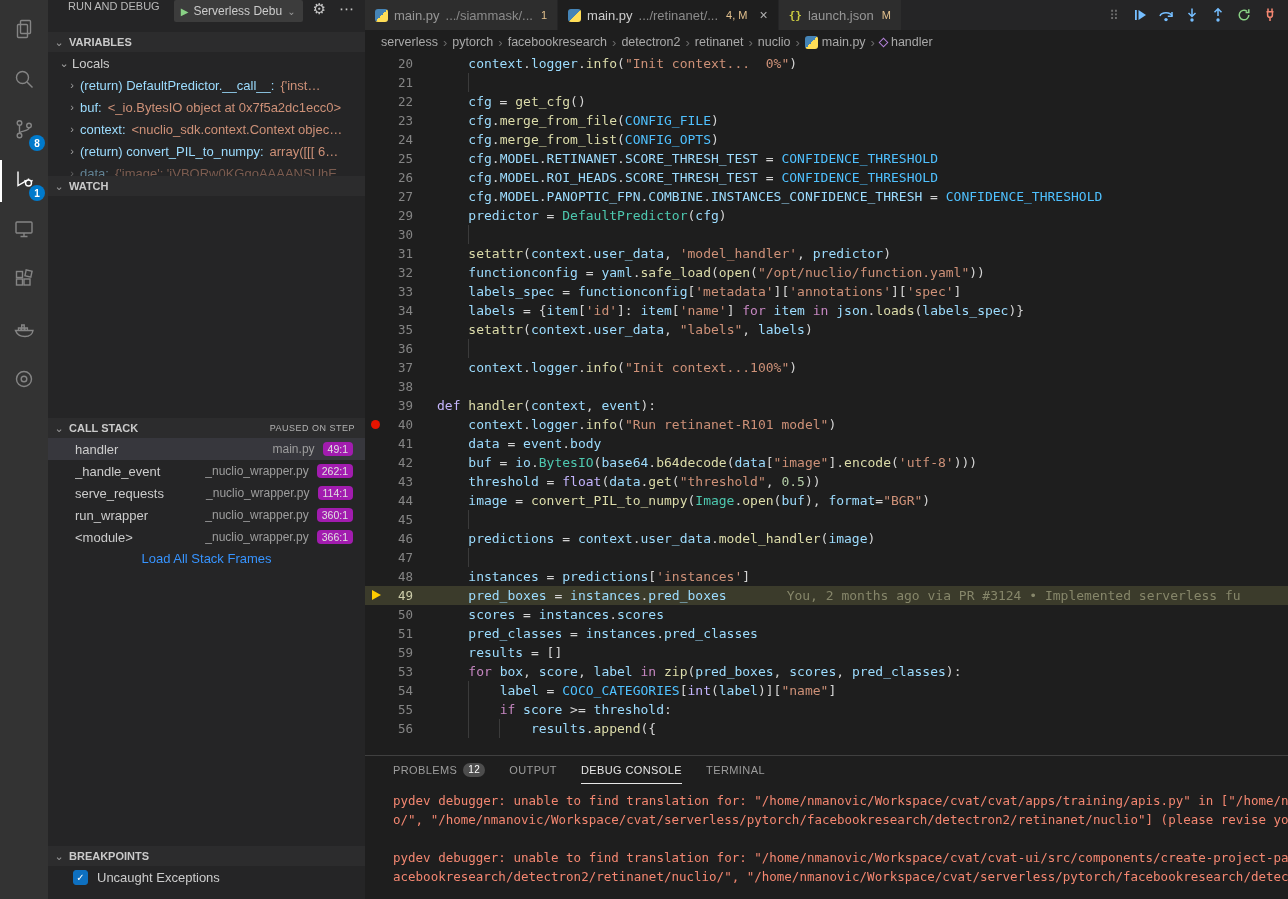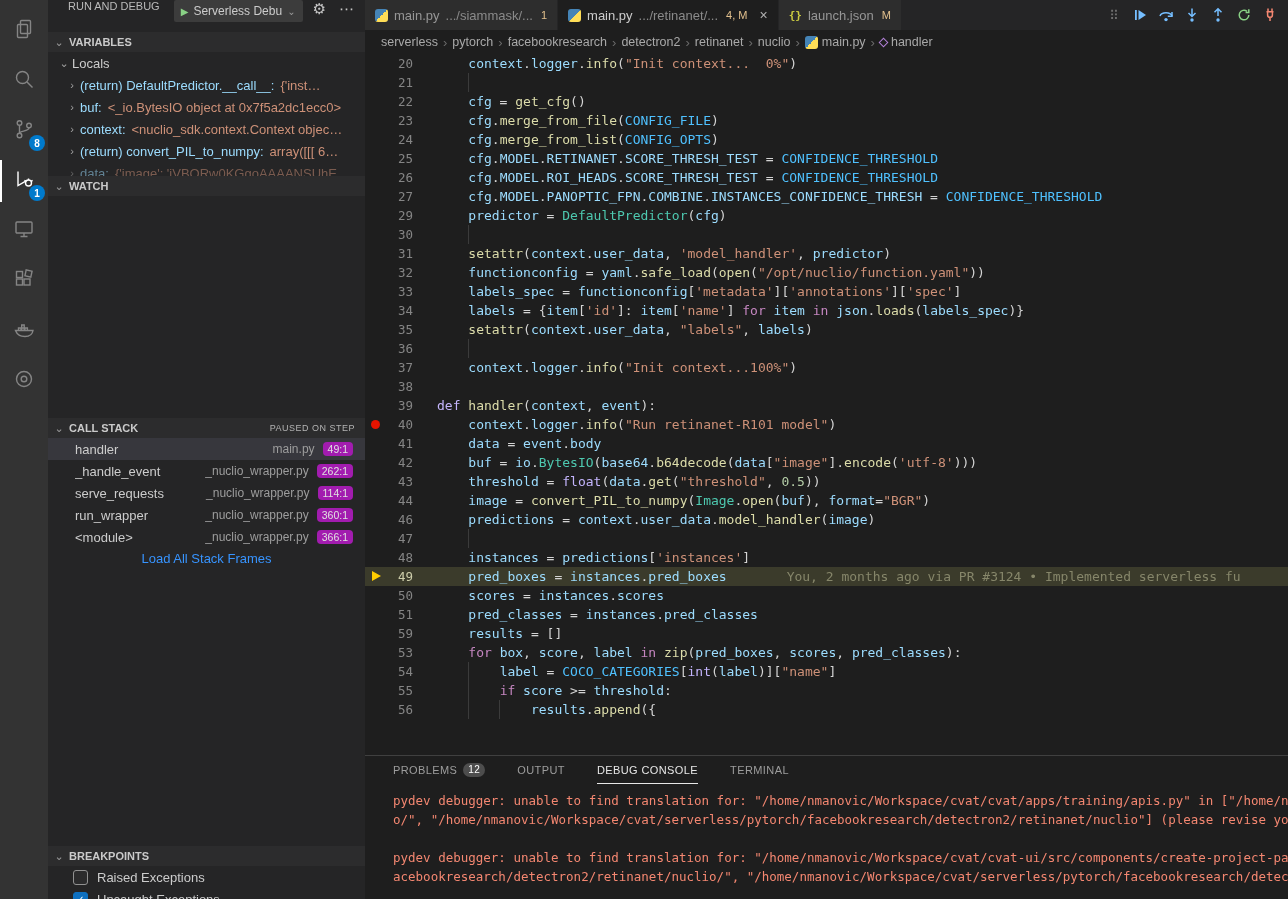--- a/index.html
+++ b/index.html
@@ -71,21 +71,21 @@
 .cur-arrow {position:absolute;left:7px;top:4px;width:0;height:0;border-left:9px solid #ffcc00;border-top:5.5px solid transparent;border-bottom:5.5px solid transparent}
 .lnum {width:26px;flex:none;text-align:right;color:#858585;font-size:12.5px}
 .code-row.current .lnum {color:#cdcdaa}
 .code-text {margin-left:24px;flex:none}
 .blame {color:#86866a;margin-left:60px}
 .guide {position:absolute;top:0;bottom:0;width:1px;background:#3b3b3b}
 .tk-p{color:#d4d4d4}.tk-kw{color:#c586c0}.tk-def{color:#c4b5fd}.tk-fn{color:#dcdcaa}.tk-var{color:#9cdcfe}.tk-const{color:#4fc1ff}.tk-str{color:#ce9178}.tk-num{color:#b5cea8}.tk-cls{color:#4ec9b0}
 
 
 .panel {position:absolute;left:0;right:0;bottom:0;height:144px;background:#1e1e1e;border-top:1px solid rgba(128,128,128,.35)}
-.panel-tabs {height:28px;display:flex;align-items:center;gap:32px;padding-left:28px}
+.panel-tabs {height:28px;display:flex;align-items:center;gap:24px;padding-left:28px}
 .ptab {height:28px;display:flex;align-items:center;gap:6px;font-size:11px;letter-spacing:.4px;color:#9d9d9d;cursor:pointer;border-bottom:1px solid transparent}
 .ptab.active {color:#e7e7e7;border-bottom-color:#e7e7e7}
 .ptab-badge {background:#4d4d4d;color:#fff;border-radius:8px;padding:0 5px;font-size:10px;height:14px;display:flex;align-items:center}
 .console {padding:7px 0 0 28px;font-family:"DejaVu Sans Mono",monospace;font-size:12.5px;line-height:19px;color:#f48771;white-space:pre;overflow:hidden}
 .console-entry {margin-bottom:19px}
 </style>
 </head>
 <body>
 
 <div id="root">
@@ -240,24 +240,20 @@
         </div>
       <div class="load-link">Load All Stack Frames</div>
     </div>
 
     <div class="section sec-bps">
       <div class="sec-head">
         <span class="sec-chev">⌄</span>
         <span>BREAKPOINTS</span>
       </div>
       <div id="bp-rows">
-          <div class="bp-row">
-            <span class="cb"></span>
-            <span>Raised Exceptions</span>
-          </div>
           <div class="bp-row">
             <span class="cb checked">✓</span>
             <span>Uncaught Exceptions</span>
           </div>
         </div>
     </div>
   </div>
 
   <div class="main">
     <div class="tabbar" id="tabbar">
@@ -375,20 +371,21 @@
           <div class="code-row"><span class="glyph"></span><span class="lnum">35</span><span class="code-text"><span class="tk-p">    </span><span class="tk-fn">setattr</span><span class="tk-p">(</span><span class="tk-var">context</span><span class="tk-p">.</span><span class="tk-var">user_data</span><span class="tk-p">, </span><span class="tk-str">"labels"</span><span class="tk-p">, </span><span class="tk-var">labels</span><span class="tk-p">)</span></span></div>
           <div class="code-row"><span class="guide" style="left: 103.2px;"></span><span class="glyph"></span><span class="lnum">36</span><span class="code-text"></span></div>
           <div class="code-row"><span class="glyph"></span><span class="lnum">37</span><span class="code-text"><span class="tk-p">    </span><span class="tk-var">context</span><span class="tk-p">.</span><span class="tk-var">logger</span><span class="tk-p">.</span><span class="tk-fn">info</span><span class="tk-p">(</span><span class="tk-str">"Init context...100%"</span><span class="tk-p">)</span></span></div>
           <div class="code-row"><span class="glyph"></span><span class="lnum">38</span><span class="code-text"></span></div>
           <div class="code-row"><span class="glyph"></span><span class="lnum">39</span><span class="code-text"><span class="tk-def">def</span><span class="tk-p"> </span><span class="tk-fn">handler</span><span class="tk-p">(</span><span class="tk-var">context</span><span class="tk-p">, </span><span class="tk-var">event</span><span class="tk-p">):</span></span></div>
           <div class="code-row"><span class="glyph"><span class="bp-dot"></span></span><span class="lnum">40</span><span class="code-text"><span class="tk-p">    </span><span class="tk-var">context</span><span class="tk-p">.</span><span class="tk-var">logger</span><span class="tk-p">.</span><span class="tk-fn">info</span><span class="tk-p">(</span><span class="tk-str">"Run retinanet-R101 model"</span><span class="tk-p">)</span></span></div>
           <div class="code-row"><span class="glyph"></span><span class="lnum">41</span><span class="code-text"><span class="tk-p">    </span><span class="tk-var">data</span><span class="tk-p"> = </span><span class="tk-var">event</span><span class="tk-p">.</span><span class="tk-var">body</span></span></div>
           <div class="code-row"><span class="glyph"></span><span class="lnum">42</span><span class="code-text"><span class="tk-p">    </span><span class="tk-var">buf</span><span class="tk-p"> = </span><span class="tk-var">io</span><span class="tk-p">.</span><span class="tk-cls">BytesIO</span><span class="tk-p">(</span><span class="tk-var">base64</span><span class="tk-p">.</span><span class="tk-fn">b64decode</span><span class="tk-p">(</span><span class="tk-var">data</span><span class="tk-p">[</span><span class="tk-str">"image"</span><span class="tk-p">].</span><span class="tk-fn">encode</span><span class="tk-p">(</span><span class="tk-str">'utf-8'</span><span class="tk-p">)))</span></span></div>
           <div class="code-row"><span class="glyph"></span><span class="lnum">43</span><span class="code-text"><span class="tk-p">    </span><span class="tk-var">threshold</span><span class="tk-p"> = </span><span class="tk-def">float</span><span class="tk-p">(</span><span class="tk-var">data</span><span class="tk-p">.</span><span class="tk-fn">get</span><span class="tk-p">(</span><span class="tk-str">"threshold"</span><span class="tk-p">, </span><span class="tk-num">0.5</span><span class="tk-p">))</span></span></div>
           <div class="code-row"><span class="glyph"></span><span class="lnum">44</span><span class="code-text"><span class="tk-p">    </span><span class="tk-var">image</span><span class="tk-p"> = </span><span class="tk-fn">convert_PIL_to_numpy</span><span class="tk-p">(</span><span class="tk-cls">Image</span><span class="tk-p">.</span><span class="tk-fn">open</span><span class="tk-p">(</span><span class="tk-var">buf</span><span class="tk-p">), </span><span class="tk-var">format</span><span class="tk-p">=</span><span class="tk-str">"BGR"</span><span class="tk-p">)</span></span></div>
+          <div class="code-row"><span class="guide" style="left: 103.2px;"></span><span class="glyph"></span><span class="lnum">45</span><span class="code-text"></span></div>
           <div class="code-row"><span class="glyph"></span><span class="lnum">46</span><span class="code-text"><span class="tk-p">    </span><span class="tk-var">predictions</span><span class="tk-p"> = </span><span class="tk-var">context</span><span class="tk-p">.</span><span class="tk-var">user_data</span><span class="tk-p">.</span><span class="tk-fn">model_handler</span><span class="tk-p">(</span><span class="tk-var">image</span><span class="tk-p">)</span></span></div>
           <div class="code-row"><span class="guide" style="left: 103.2px;"></span><span class="glyph"></span><span class="lnum">47</span><span class="code-text"></span></div>
           <div class="code-row"><span class="glyph"></span><span class="lnum">48</span><span class="code-text"><span class="tk-p">    </span><span class="tk-var">instances</span><span class="tk-p"> = </span><span class="tk-var">predictions</span><span class="tk-p">[</span><span class="tk-str">'instances'</span><span class="tk-p">]</span></span></div>
           <div class="code-row current"><span class="glyph"><span class="cur-arrow"></span></span><span class="lnum">49</span><span class="code-text"><span class="tk-p">    </span><span class="tk-var">pred_boxes</span><span class="tk-p"> = </span><span class="tk-var">instances</span><span class="tk-p">.</span><span class="tk-var">pred_boxes</span><span class="blame">You, 2 months ago via PR #3124 • Implemented serverless fu</span></span></div>
           <div class="code-row"><span class="glyph"></span><span class="lnum">50</span><span class="code-text"><span class="tk-p">    </span><span class="tk-var">scores</span><span class="tk-p"> = </span><span class="tk-var">instances</span><span class="tk-p">.</span><span class="tk-var">scores</span></span></div>
           <div class="code-row"><span class="glyph"></span><span class="lnum">51</span><span class="code-text"><span class="tk-p">    </span><span class="tk-var">pred_classes</span><span class="tk-p"> = </span><span class="tk-var">instances</span><span class="tk-p">.</span><span class="tk-var">pred_classes</span></span></div>
           <div class="code-row"><span class="glyph"></span><span class="lnum">59</span><span class="code-text"><span class="tk-p">    </span><span class="tk-var">results</span><span class="tk-p"> = []</span></span></div>
           <div class="code-row"><span class="glyph"></span><span class="lnum">53</span><span class="code-text"><span class="tk-p">    </span><span class="tk-kw">for</span><span class="tk-p"> </span><span class="tk-var">box</span><span class="tk-p">, </span><span class="tk-var">score</span><span class="tk-p">, </span><span class="tk-var">label</span><span class="tk-p"> </span><span class="tk-kw">in</span><span class="tk-p"> </span><span class="tk-fn">zip</span><span class="tk-p">(</span><span class="tk-var">pred_boxes</span><span class="tk-p">, </span><span class="tk-var">scores</span><span class="tk-p">, </span><span class="tk-var">pred_classes</span><span class="tk-p">):</span></span></div>
           <div class="code-row"><span class="guide" style="left: 103.2px;"></span><span class="glyph"></span><span class="lnum">54</span><span class="code-text"><span class="tk-p">        </span><span class="tk-var">label</span><span class="tk-p"> = </span><span class="tk-const">COCO_CATEGORIES</span><span class="tk-p">[</span><span class="tk-def">int</span><span class="tk-p">(</span><span class="tk-var">label</span><span class="tk-p">)][</span><span class="tk-str">"name"</span><span class="tk-p">]</span></span></div>
           <div class="code-row"><span class="guide" style="left: 103.2px;"></span><span class="glyph"></span><span class="lnum">55</span><span class="code-text"><span class="tk-p">        </span><span class="tk-kw">if</span><span class="tk-p"> </span><span class="tk-var">score</span><span class="tk-p"> &gt;= </span><span class="tk-var">threshold</span><span class="tk-p">:</span></span></div>

